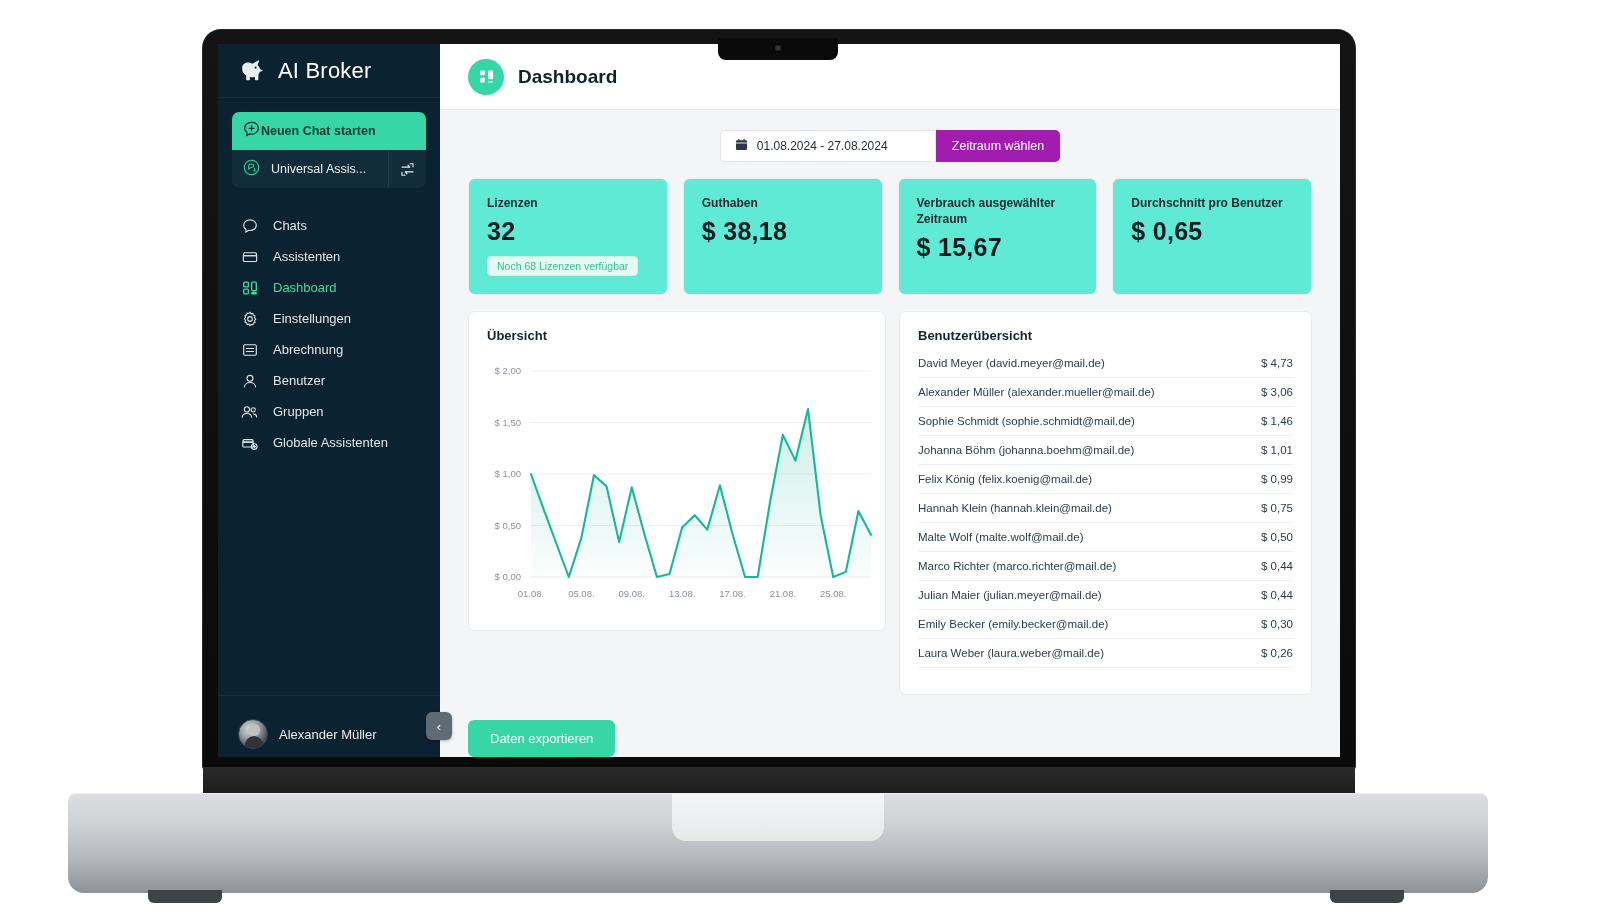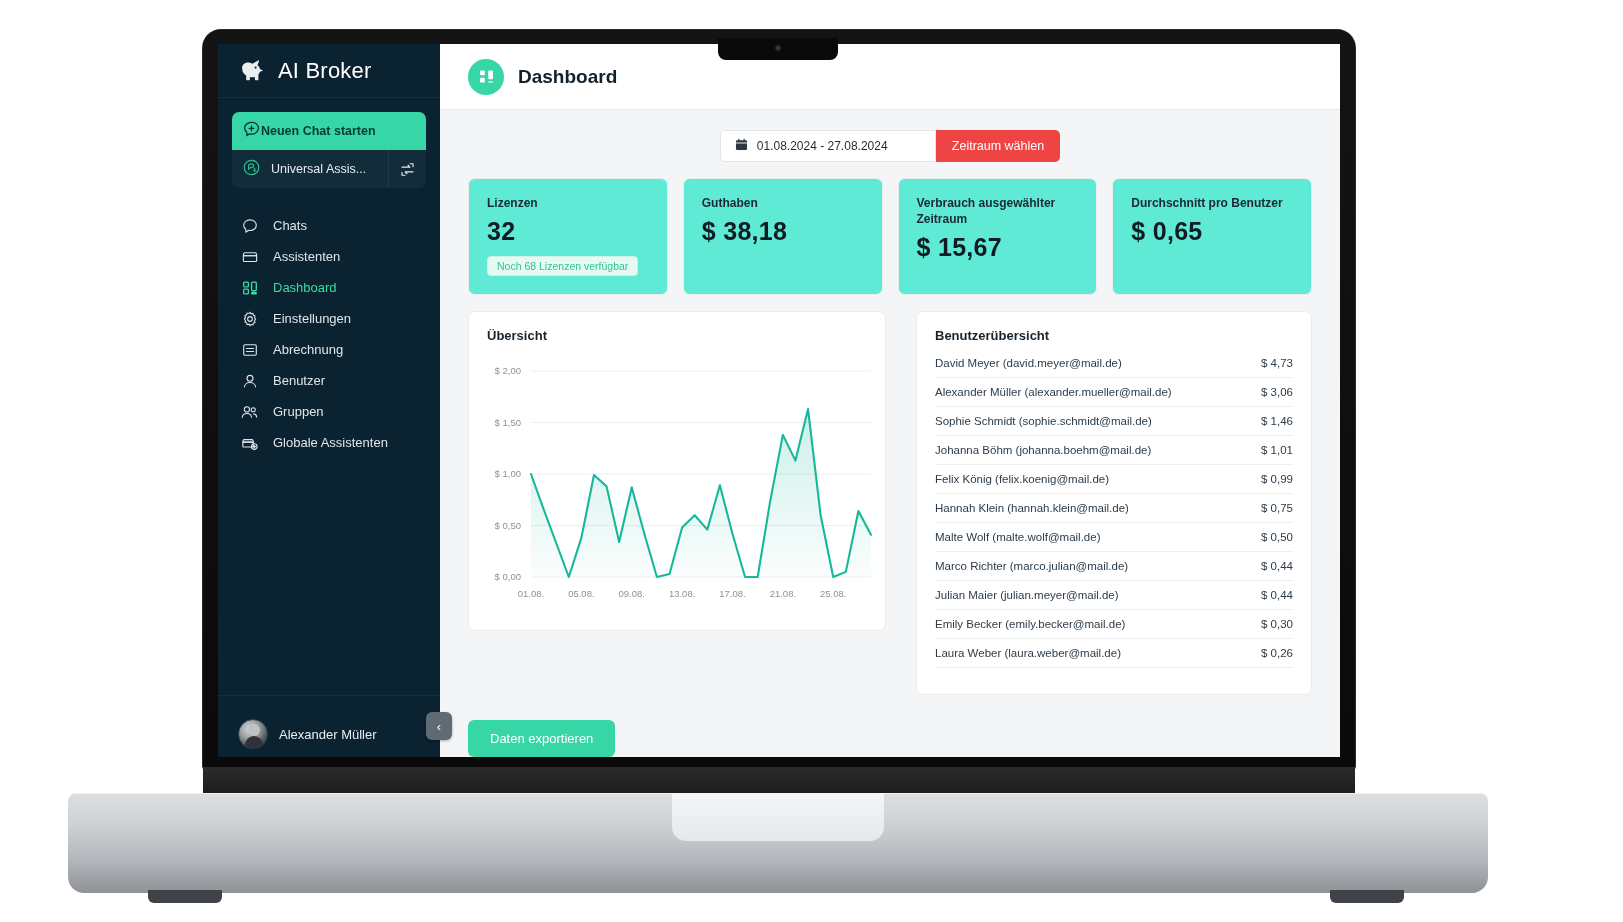--- a/index.html
+++ b/index.html
@@ -186,21 +186,21 @@
   #date-group { display: flex; align-items: stretch; }
   #date-field {
     display: flex; align-items: center; gap: 9px;
     background: #ffffff; border: 1px solid #e3e5e8;
     border-radius: 5px 0 0 5px;
     padding: 7px 14px; min-width: 216px;
     font-size: 12px; color: #1e2b36;
     cursor: pointer;
   }
   #date-btn {
-    background: #ef4444; color: #ffffff;
+    background: #a21caf; color: #ffffff;
     border: none; border-radius: 0 5px 5px 0;
     padding: 7px 16px; font-size: 12.5px;
     font-family: inherit; cursor: pointer;
   }
 
   
   #stats { display: grid; grid-template-columns: repeat(4, 1fr); gap: 15px; margin-bottom: 16px; }
   .stat-card {
     background: #5eead4; border: 1px solid #e9ebed; border-radius: 7px;
     padding: 16px 18px 18px 18px; min-height: 96px;
@@ -208,21 +208,21 @@
   .stat-label { font-size: 12px; font-weight: 700; color: #1c2935; line-height: 1.35; }
   .stat-value { font-size: 25px; font-weight: 700; color: #101b24; margin-top: 6px; letter-spacing: .3px; }
   .stat-badge {
     display: inline-block; margin-top: 10px;
     background: #e6faf3; color: #2fc599;
     border: 1px solid #cdf2e6;
     border-radius: 4px; padding: 3px 9px; font-size: 10.5px;
   }
 
   
-  #panels { display: grid; grid-template-columns: 418px 1fr; gap: 30px; }
+  #panels { display: grid; grid-template-columns: 418px 1fr; gap: 13px; }
   .panel { background: #ffffff; border: 1px solid #e9ebed; border-radius: 7px; }
   .panel-title { font-size: 13px; font-weight: 700; color: #16232e; padding: 16px 18px 6px 18px; }
 
   #chart-panel { height: 320px; }
   #chart-wrap { padding: 6px 12px 8px 6px; }
   #chart-svg { display: block; }
   .ax-label { font-size: 9.5px; fill: #8a9299; font-family: "Liberation Sans", sans-serif; }
 
   #users-panel { padding-bottom: 10px; }
   #users-list { padding: 0 18px; }
@@ -516,21 +516,21 @@
                 </div>
                 <div class="user-row">
                   <span class="user-name">Hannah Klein (hannah.klein@mail.de)</span>
                   <span class="user-amount">$ 0,75</span>
                 </div>
                 <div class="user-row">
                   <span class="user-name">Malte Wolf (malte.wolf@mail.de)</span>
                   <span class="user-amount">$ 0,50</span>
                 </div>
                 <div class="user-row">
-                  <span class="user-name">Marco Richter (marco.julian@mail.de)</span>
+                  <span class="user-name">Marco Richter (marco.richter@mail.de)</span>
                   <span class="user-amount">$ 0,44</span>
                 </div>
                 <div class="user-row">
                   <span class="user-name">Julian Maier (julian.meyer@mail.de)</span>
                   <span class="user-amount">$ 0,44</span>
                 </div>
                 <div class="user-row">
                   <span class="user-name">Emily Becker (emily.becker@mail.de)</span>
                   <span class="user-amount">$ 0,30</span>
                 </div>

